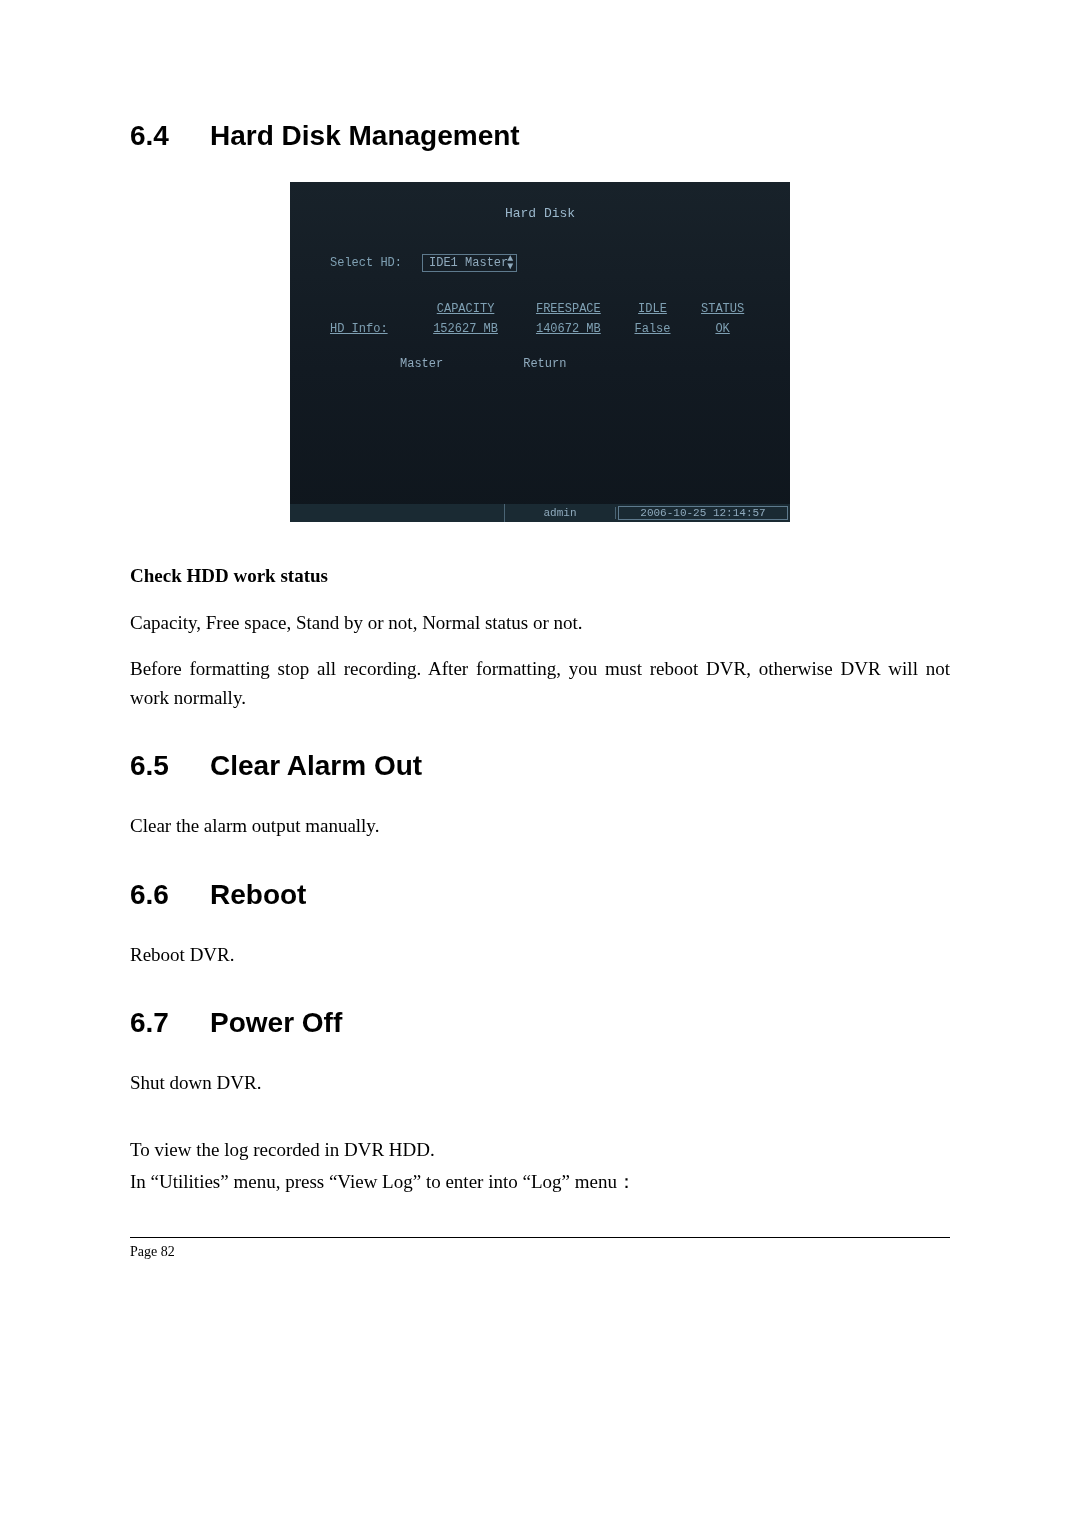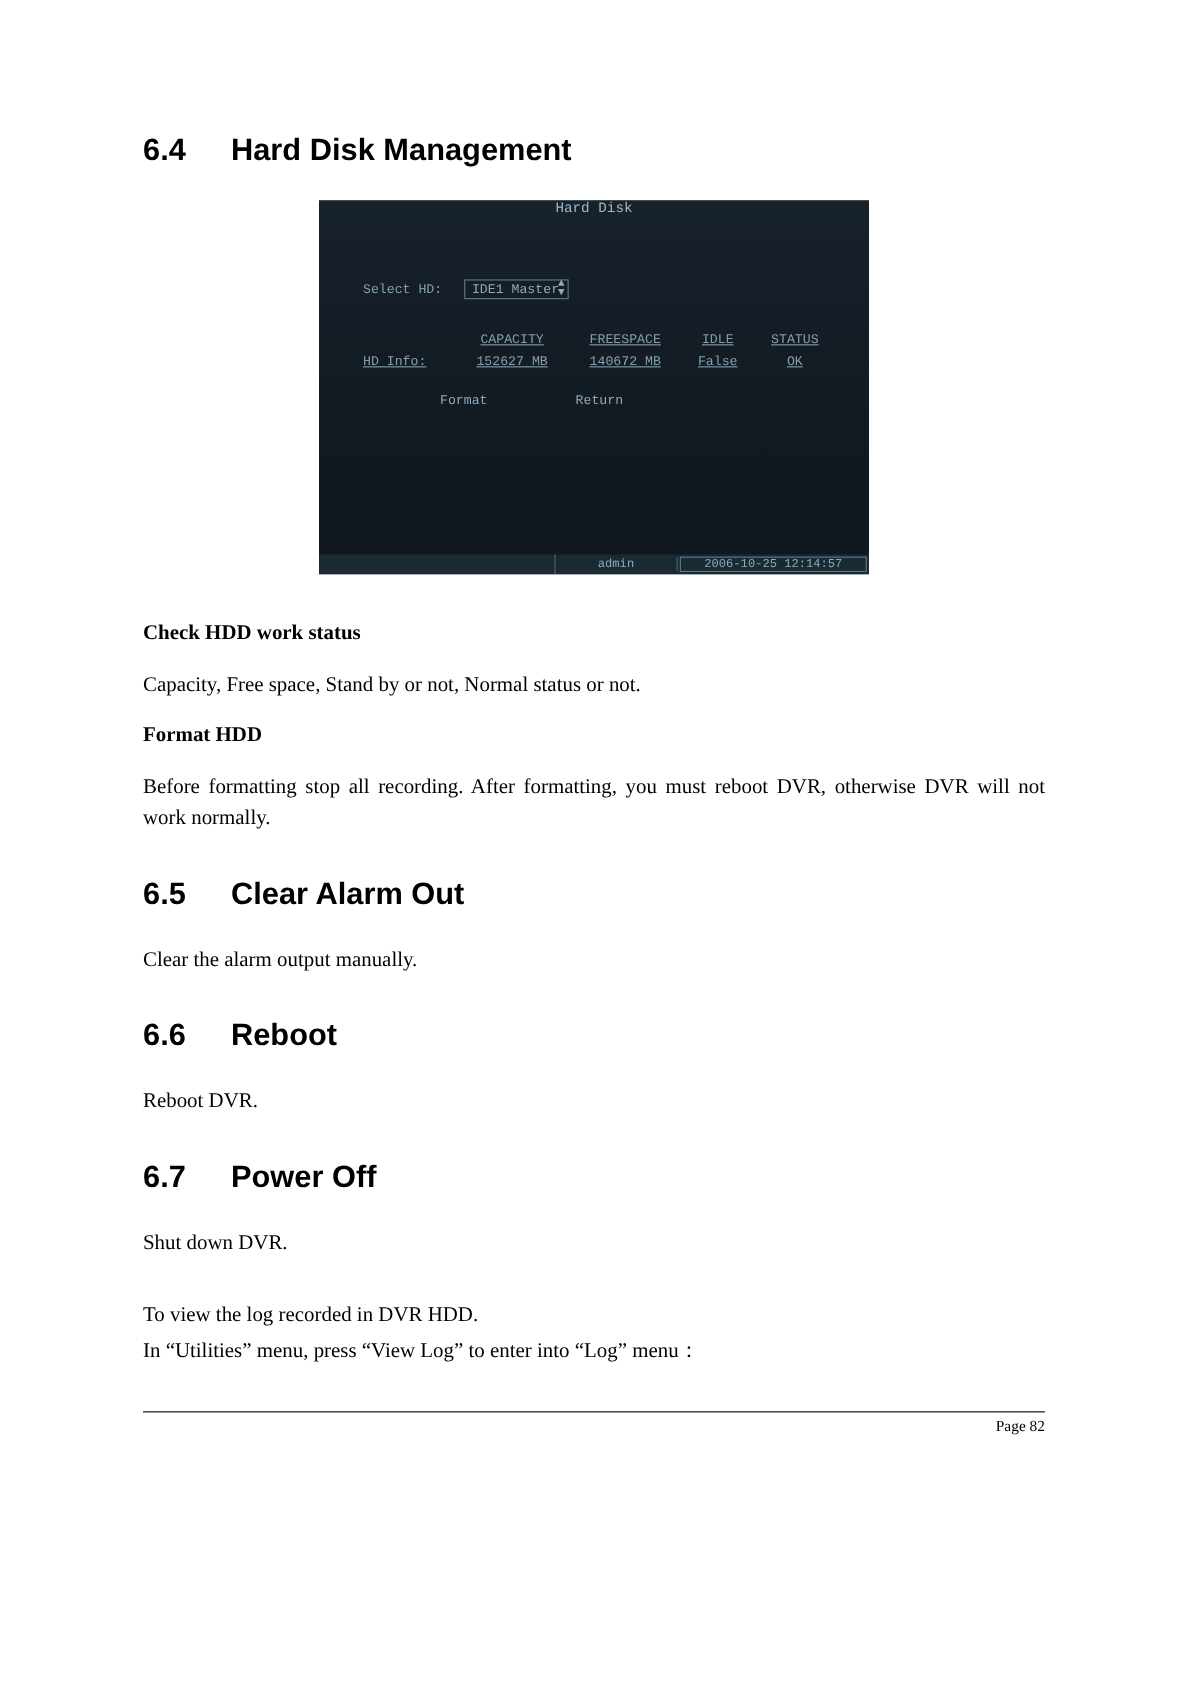--- a/index.html
+++ b/index.html
@@ -34,20 +34,21 @@
     background: linear-gradient(180deg, #18222a 0%, #121a22 55%, #0f161d 100%);
     position: relative;
     font-family: "Courier New", monospace;
     color: #7fa0b3;
     font-size: 12px;
   }
   .dvr-title {
     text-align: center;
     font-size: 13px;
     color: #9bb8cc;
+    padding-top: 24px;
   }
   .dvr-select-row {
     position: absolute;
     left: 40px;
     top: 72px;
     display: flex;
     align-items: center;
     gap: 20px;
   }
   .dvr-select-label { color: #7fa0b3; }
@@ -135,21 +136,21 @@
   }
   .section-block {
     margin-bottom: 38px;
   }
   hr.footer-rule {
     border: none;
     border-top: 1px solid #000;
     margin: 40px 0 6px 0;
   }
   .page-footer {
-    text-align: right;
+    text-align: left;
     font-size: 14px;
   }
 </style>
 </head>
 <body>
 
 <div class="page">
 
   <div class="section-block">
     <h2 class="section-heading">
@@ -179,35 +180,34 @@
           <div class="dvr-tr">
             <span class="c0">HD Info:</span>
             <span class="c1">152627 MB</span>
             <span class="c2">140672 MB</span>
             <span class="c3">False</span>
             <span class="c4">OK</span>
           </div>
         </div>
 
         <div class="dvr-buttons">
-          <span>Format</span>
+          <span>Master</span>
           <span>Return</span>
         </div>
 
         <div class="dvr-statusbar">
           <span class="dvr-status-left"></span>
           <span class="dvr-status-mid">admin</span>
           <span class="dvr-status-right">2006-10-25 12:14:57</span>
         </div>
       </div>
     </div>
 
     <p class="body-text bold">Check HDD work status</p>
     <p class="body-text">Capacity, Free space, Stand by or not, Normal status or not.</p>
-    <p class="body-text bold">Format HDD</p>
     <p class="body-text justify">Before formatting stop all recording. After formatting, you must reboot DVR, otherwise DVR will not work normally.</p>
   </div>
 
   <div class="section-block">
     <h2 class="section-heading">
       <span class="num">6.5</span><span>Clear Alarm Out</span>
     </h2>
     <p class="body-text">Clear the alarm output manually.</p>
   </div>
 

